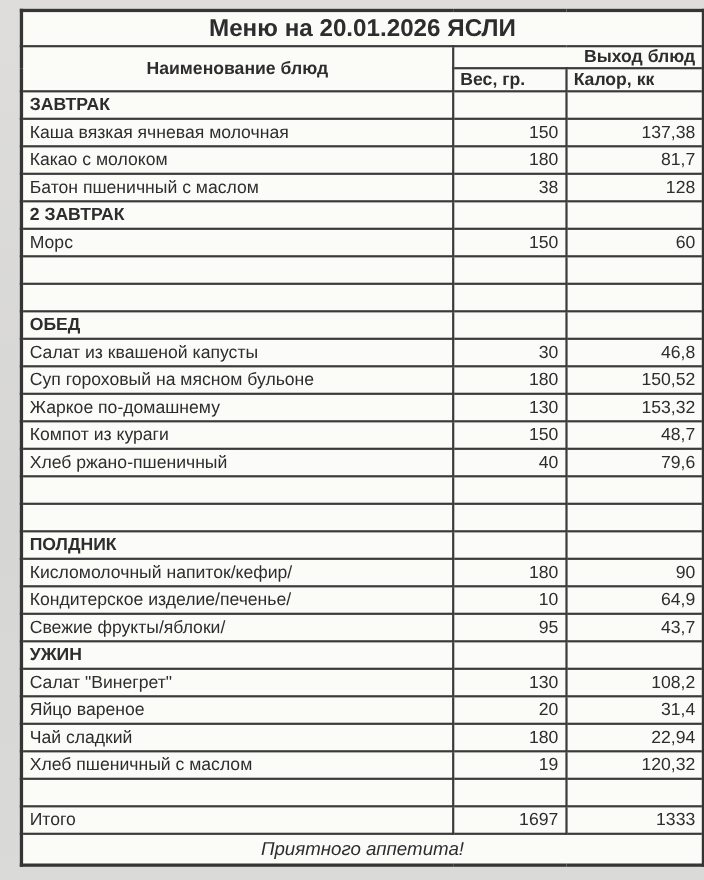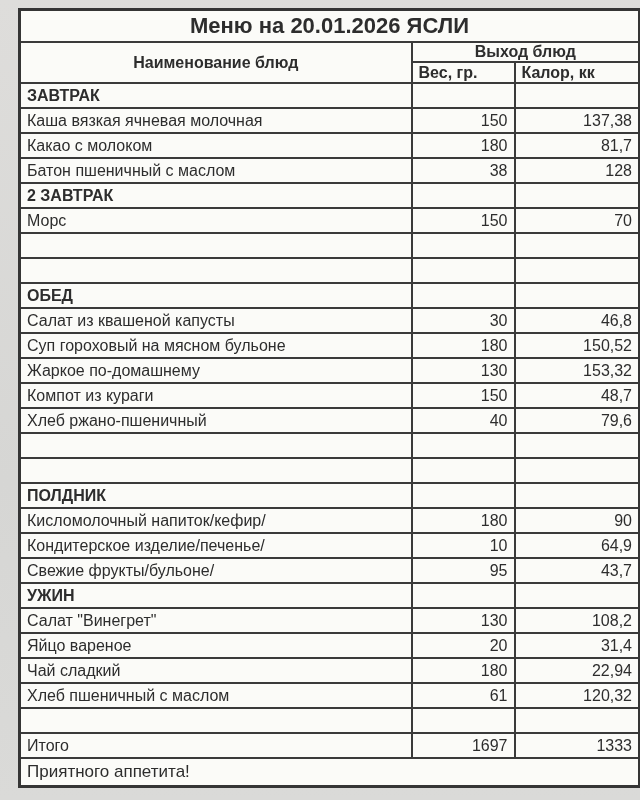--- a/index.html
+++ b/index.html
@@ -34,26 +34,28 @@
     white-space: nowrap;
   }
   .title {
     font-size: 22px;
     font-weight: bold;
     text-align: center;
     height: 30px;
     line-height: 30px;
   }
   .name-head { font-weight: bold; text-align: center; }
-  .group-head { font-weight: bold; text-align: center; height: 18px; line-height: 18px; }
+  .group-head { font-weight: bold; text-align: right; height: 18px; line-height: 18px; }
   .sub-head  { font-weight: bold; text-align: left;  height: 19px; line-height: 19px; }
   .name { text-align: left; }
   .num  { text-align: right; }
   .section { font-weight: bold; }
   .footer {
+    font-style: italic;
+    text-align: center;
     font-size: 17px;
     height: 26px;
     line-height: 26px;
   }
 </style>
 </head>
 <body>
 
 <div class="page">
   <table class="menu-table">
@@ -97,21 +99,21 @@
           <td class="num">128</td>
         </tr>
         <tr>
           <td class="section">2 ЗАВТРАК</td>
           <td class="num"></td>
           <td class="num"></td>
         </tr>
         <tr>
           <td class="name">Морс</td>
           <td class="num">150</td>
-          <td class="num">70</td>
+          <td class="num">60</td>
         </tr>
         <tr>
           <td class="name"></td>
           <td class="num"></td>
           <td class="num"></td>
         </tr>
         <tr>
           <td class="name"></td>
           <td class="num"></td>
           <td class="num"></td>
@@ -165,21 +167,21 @@
           <td class="name">Кисломолочный напиток/кефир/</td>
           <td class="num">180</td>
           <td class="num">90</td>
         </tr>
         <tr>
           <td class="name">Кондитерское изделие/печенье/</td>
           <td class="num">10</td>
           <td class="num">64,9</td>
         </tr>
         <tr>
-          <td class="name">Свежие фрукты/бульоне/</td>
+          <td class="name">Свежие фрукты/яблоки/</td>
           <td class="num">95</td>
           <td class="num">43,7</td>
         </tr>
         <tr>
           <td class="section">УЖИН</td>
           <td class="num"></td>
           <td class="num"></td>
         </tr>
         <tr>
           <td class="name">Салат "Винегрет"</td>
@@ -191,21 +193,21 @@
           <td class="num">20</td>
           <td class="num">31,4</td>
         </tr>
         <tr>
           <td class="name">Чай сладкий</td>
           <td class="num">180</td>
           <td class="num">22,94</td>
         </tr>
         <tr>
           <td class="name">Хлеб пшеничный с маслом</td>
-          <td class="num">61</td>
+          <td class="num">19</td>
           <td class="num">120,32</td>
         </tr>
         <tr>
           <td class="name"></td>
           <td class="num"></td>
           <td class="num"></td>
         </tr>
       </tbody>
     <tfoot>
       <tr>

